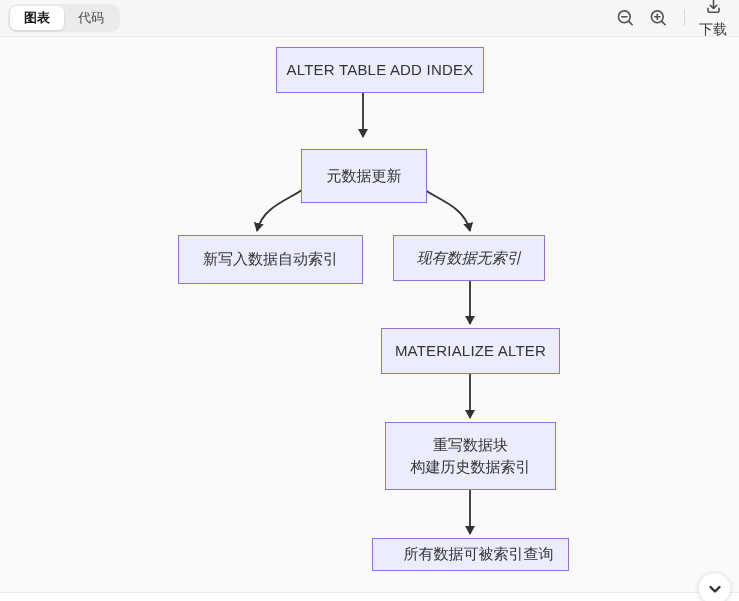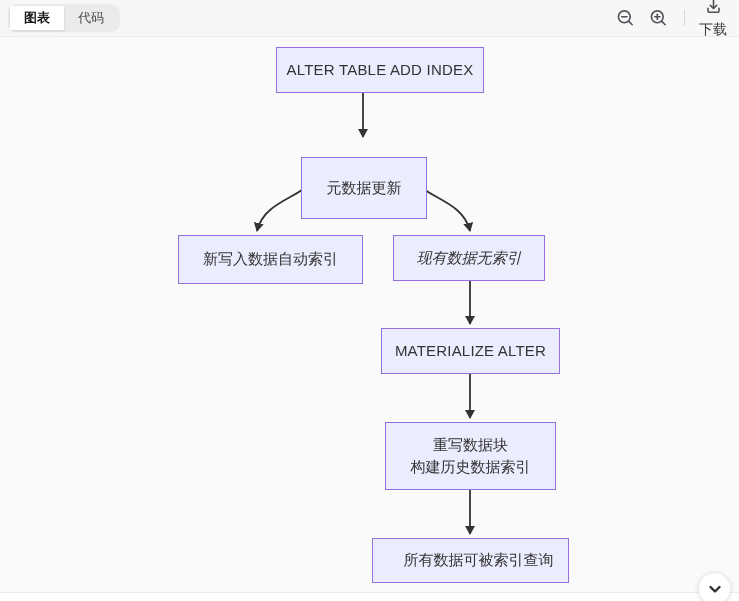--- a/index.html
+++ b/index.html
@@ -8,21 +8,21 @@
   .app { position:relative; width:739px; height:601px; }
 
   
   header { position:absolute; top:0; left:0; width:739px; height:37px;
            background:#f7f7f8; border-bottom:1px solid #ececec;
            display:flex; align-items:center; justify-content:space-between;
            padding:0 12px 0 8px; }
   .seg { display:flex; align-items:center; background:#ebebec; border-radius:9px;
          padding:2px; height:28px; }
   .seg-btn { border:none; background:transparent; color:#4b4b50; font-size:13px;
-             padding:0 14px; height:24px; border-radius:0; cursor:pointer;
+             padding:0 14px; height:24px; border-radius:6px; cursor:pointer;
              font-family:inherit; }
   .seg-btn.active { background:#ffffff; color:#18181b; font-weight:700;
                     box-shadow:0 1px 3px rgba(0,0,0,.12); }
   .actions { display:flex; align-items:center; gap:10px; }
   .icon-btn { border:none; background:transparent; cursor:pointer; padding:2px;
               display:flex; align-items:center; }
   .icon-btn svg, .dl-btn svg { stroke:#4f4f55; fill:none; stroke-width:1.6;
               stroke-linecap:round; stroke-linejoin:round; }
   .divider { width:1px; height:16px; background:#d9d9dd; margin:0 4px; }
   .dl-btn { border:none; background:transparent; cursor:pointer; display:flex;
@@ -36,26 +36,26 @@
            pointer-events:none; }
   .edge { fill:none; stroke:var(--edge-color,#333333); stroke-width:1.8px; }
   .arrowhead { fill:var(--edge-color,#333333); stroke:none; }
 
   .node { position:absolute; display:flex; align-items:center; justify-content:center;
           text-align:center; background:var(--node-fill,#ECECFF);
           border:1.4px solid var(--node-border,#9370DB);
           color:#333333; font-size:15px; line-height:1.5; white-space:pre-line;
           padding:2px 8px; }
   .n1 { left:276px; top:10px;  width:208px; height:46px; letter-spacing:.2px; }
-  .n2 { left:301px; top:120px; width:126px; height:62px; }
+  .n2 { left:301px; top:112px; width:126px; height:54px; }
   .n3 { left:163px; top:198px; width:185px; height:49px;margin-left:15px; }
   .n4 { left:393px; top:198px; width:152px; height:46px;font-style:italic; }
   .n5 { left:381px; top:291px; width:179px; height:46px; letter-spacing:.2px; }
   .n6 { left:385px; top:385px; width:171px; height:68px; }
-  .n7 { left:372px; top:501px; width:197px; height:45px;padding-left:24px; }
+  .n7 { left:372px; top:501px; width:197px; height:33px;padding-left:24px; }
 
   
   .scroll-btn { position:absolute; left:698px; top:572px; width:33px; height:33px;
                 border-radius:50%; background:#ffffff; border:1px solid #ededed;
                 box-shadow:0 1px 5px rgba(0,0,0,.12); cursor:pointer;
                 display:flex; align-items:center; justify-content:center; }
   .scroll-btn svg { stroke:#303030; fill:none; stroke-width:2.4;
                     stroke-linecap:round; stroke-linejoin:round; }
 </style>
 </head>

